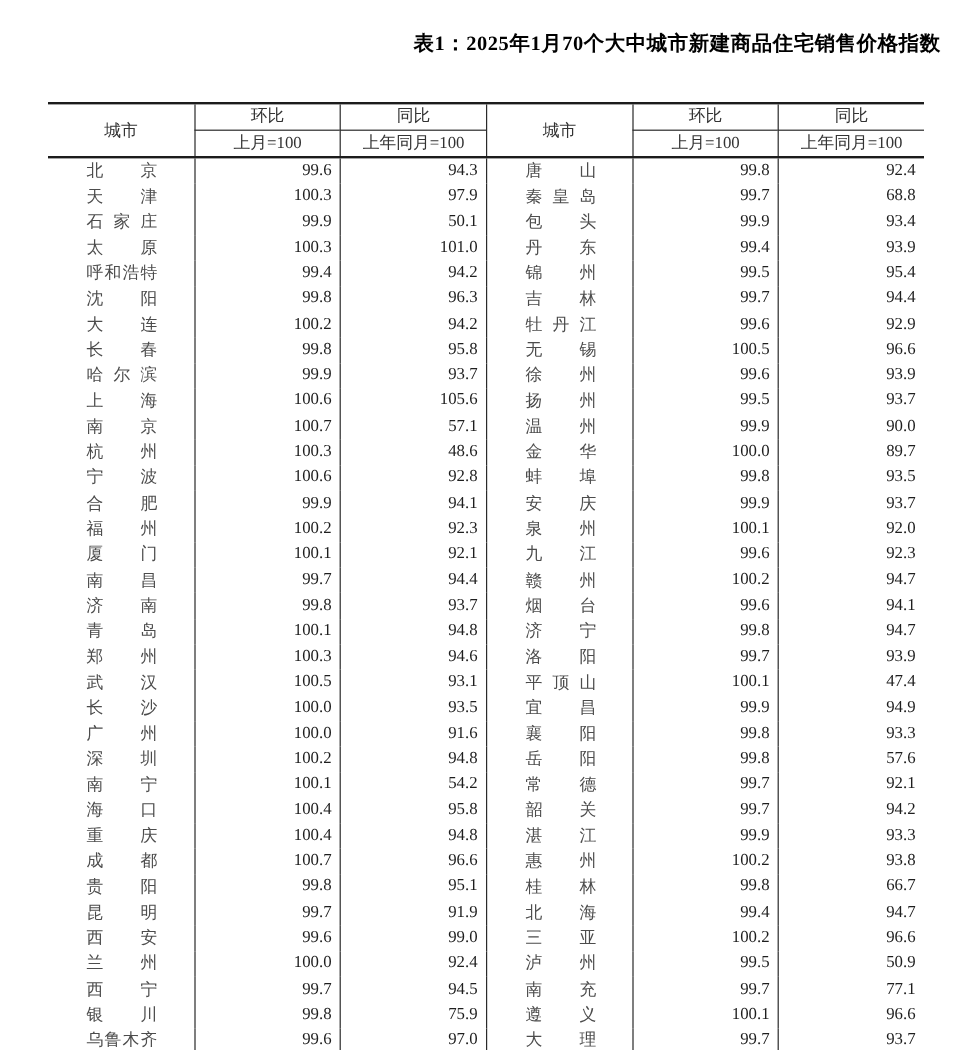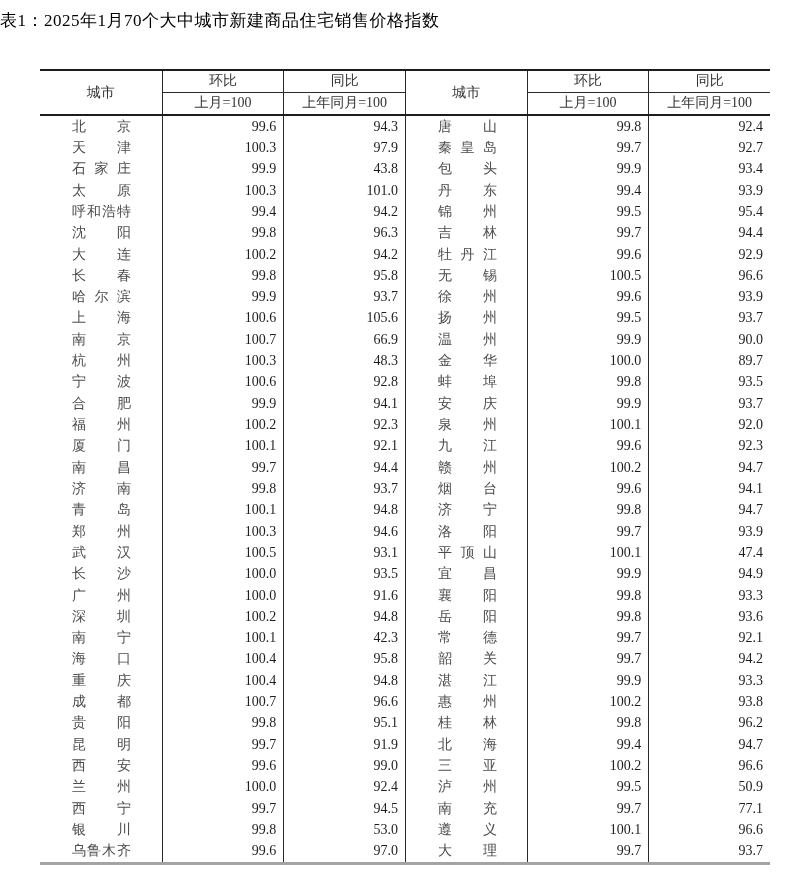--- a/index.html
+++ b/index.html
@@ -7,25 +7,25 @@
     padding: 0;
     background: #ffffff;
   }
   body {
     width: 800px;
     height: 875px;
     font-family: "Liberation Serif", "DejaVu Serif", serif;
     overflow: hidden;
   }
   .page-title {
-    margin: 0;
+    margin: 16px;
     padding-top: 9px;
-    text-align: left;
+    text-align: right;
     font-size: 17px;
-    font-weight: normal;
+    font-weight: bold;
     color: #000000;
     letter-spacing: 0.5px;
   }
   .index-table {
     width: 730px;
     margin-left: 40px;
     margin-top: 37px;
     border-top: 2px solid #1c1c1c;
     border-bottom: 3px solid #a3a3a3;
   }
@@ -128,32 +128,32 @@
         <div class="cell num bl">100.3</div>
         <div class="cell num bl">97.9</div>
         <div class="cell city bl">
           <span class="cname">
             <span>秦</span>
             <span>皇</span>
             <span>岛</span>
           </span>
         </div>
         <div class="cell num bl">99.7</div>
-        <div class="cell num bl">92.7</div>
+        <div class="cell num bl">68.8</div>
       </div>
       <div class="trow">
         <div class="cell city">
           <span class="cname">
             <span>石</span>
             <span>家</span>
             <span>庄</span>
           </span>
         </div>
         <div class="cell num bl">99.9</div>
-        <div class="cell num bl">43.8</div>
+        <div class="cell num bl">50.1</div>
         <div class="cell city bl">
           <span class="cname">
             <span>包</span>
             <span>头</span>
           </span>
         </div>
         <div class="cell num bl">99.9</div>
         <div class="cell num bl">93.4</div>
       </div>
       <div class="trow">
@@ -287,39 +287,39 @@
         <div class="cell num bl">93.7</div>
       </div>
       <div class="trow">
         <div class="cell city">
           <span class="cname">
             <span>南</span>
             <span>京</span>
           </span>
         </div>
         <div class="cell num bl">100.7</div>
-        <div class="cell num bl">66.9</div>
+        <div class="cell num bl">57.1</div>
         <div class="cell city bl">
           <span class="cname">
             <span>温</span>
             <span>州</span>
           </span>
         </div>
         <div class="cell num bl">99.9</div>
         <div class="cell num bl">90.0</div>
       </div>
       <div class="trow">
         <div class="cell city">
           <span class="cname">
             <span>杭</span>
             <span>州</span>
           </span>
         </div>
         <div class="cell num bl">100.3</div>
-        <div class="cell num bl">48.3</div>
+        <div class="cell num bl">48.6</div>
         <div class="cell city bl">
           <span class="cname">
             <span>金</span>
             <span>华</span>
           </span>
         </div>
         <div class="cell num bl">100.0</div>
         <div class="cell num bl">89.7</div>
       </div>
       <div class="trow">
@@ -530,31 +530,31 @@
         </div>
         <div class="cell num bl">100.2</div>
         <div class="cell num bl">94.8</div>
         <div class="cell city bl">
           <span class="cname">
             <span>岳</span>
             <span>阳</span>
           </span>
         </div>
         <div class="cell num bl">99.8</div>
-        <div class="cell num bl">93.6</div>
+        <div class="cell num bl">57.6</div>
       </div>
       <div class="trow">
         <div class="cell city">
           <span class="cname">
             <span>南</span>
             <span>宁</span>
           </span>
         </div>
         <div class="cell num bl">100.1</div>
-        <div class="cell num bl">42.3</div>
+        <div class="cell num bl">54.2</div>
         <div class="cell city bl">
           <span class="cname">
             <span>常</span>
             <span>德</span>
           </span>
         </div>
         <div class="cell num bl">99.7</div>
         <div class="cell num bl">92.1</div>
       </div>
       <div class="trow">
@@ -620,21 +620,21 @@
         </div>
         <div class="cell num bl">99.8</div>
         <div class="cell num bl">95.1</div>
         <div class="cell city bl">
           <span class="cname">
             <span>桂</span>
             <span>林</span>
           </span>
         </div>
         <div class="cell num bl">99.8</div>
-        <div class="cell num bl">96.2</div>
+        <div class="cell num bl">66.7</div>
       </div>
       <div class="trow">
         <div class="cell city">
           <span class="cname">
             <span>昆</span>
             <span>明</span>
           </span>
         </div>
         <div class="cell num bl">99.7</div>
         <div class="cell num bl">91.9</div>
@@ -702,21 +702,21 @@
         <div class="cell num bl">77.1</div>
       </div>
       <div class="trow">
         <div class="cell city">
           <span class="cname">
             <span>银</span>
             <span>川</span>
           </span>
         </div>
         <div class="cell num bl">99.8</div>
-        <div class="cell num bl">53.0</div>
+        <div class="cell num bl">75.9</div>
         <div class="cell city bl">
           <span class="cname">
             <span>遵</span>
             <span>义</span>
           </span>
         </div>
         <div class="cell num bl">100.1</div>
         <div class="cell num bl">96.6</div>
       </div>
       <div class="trow">

